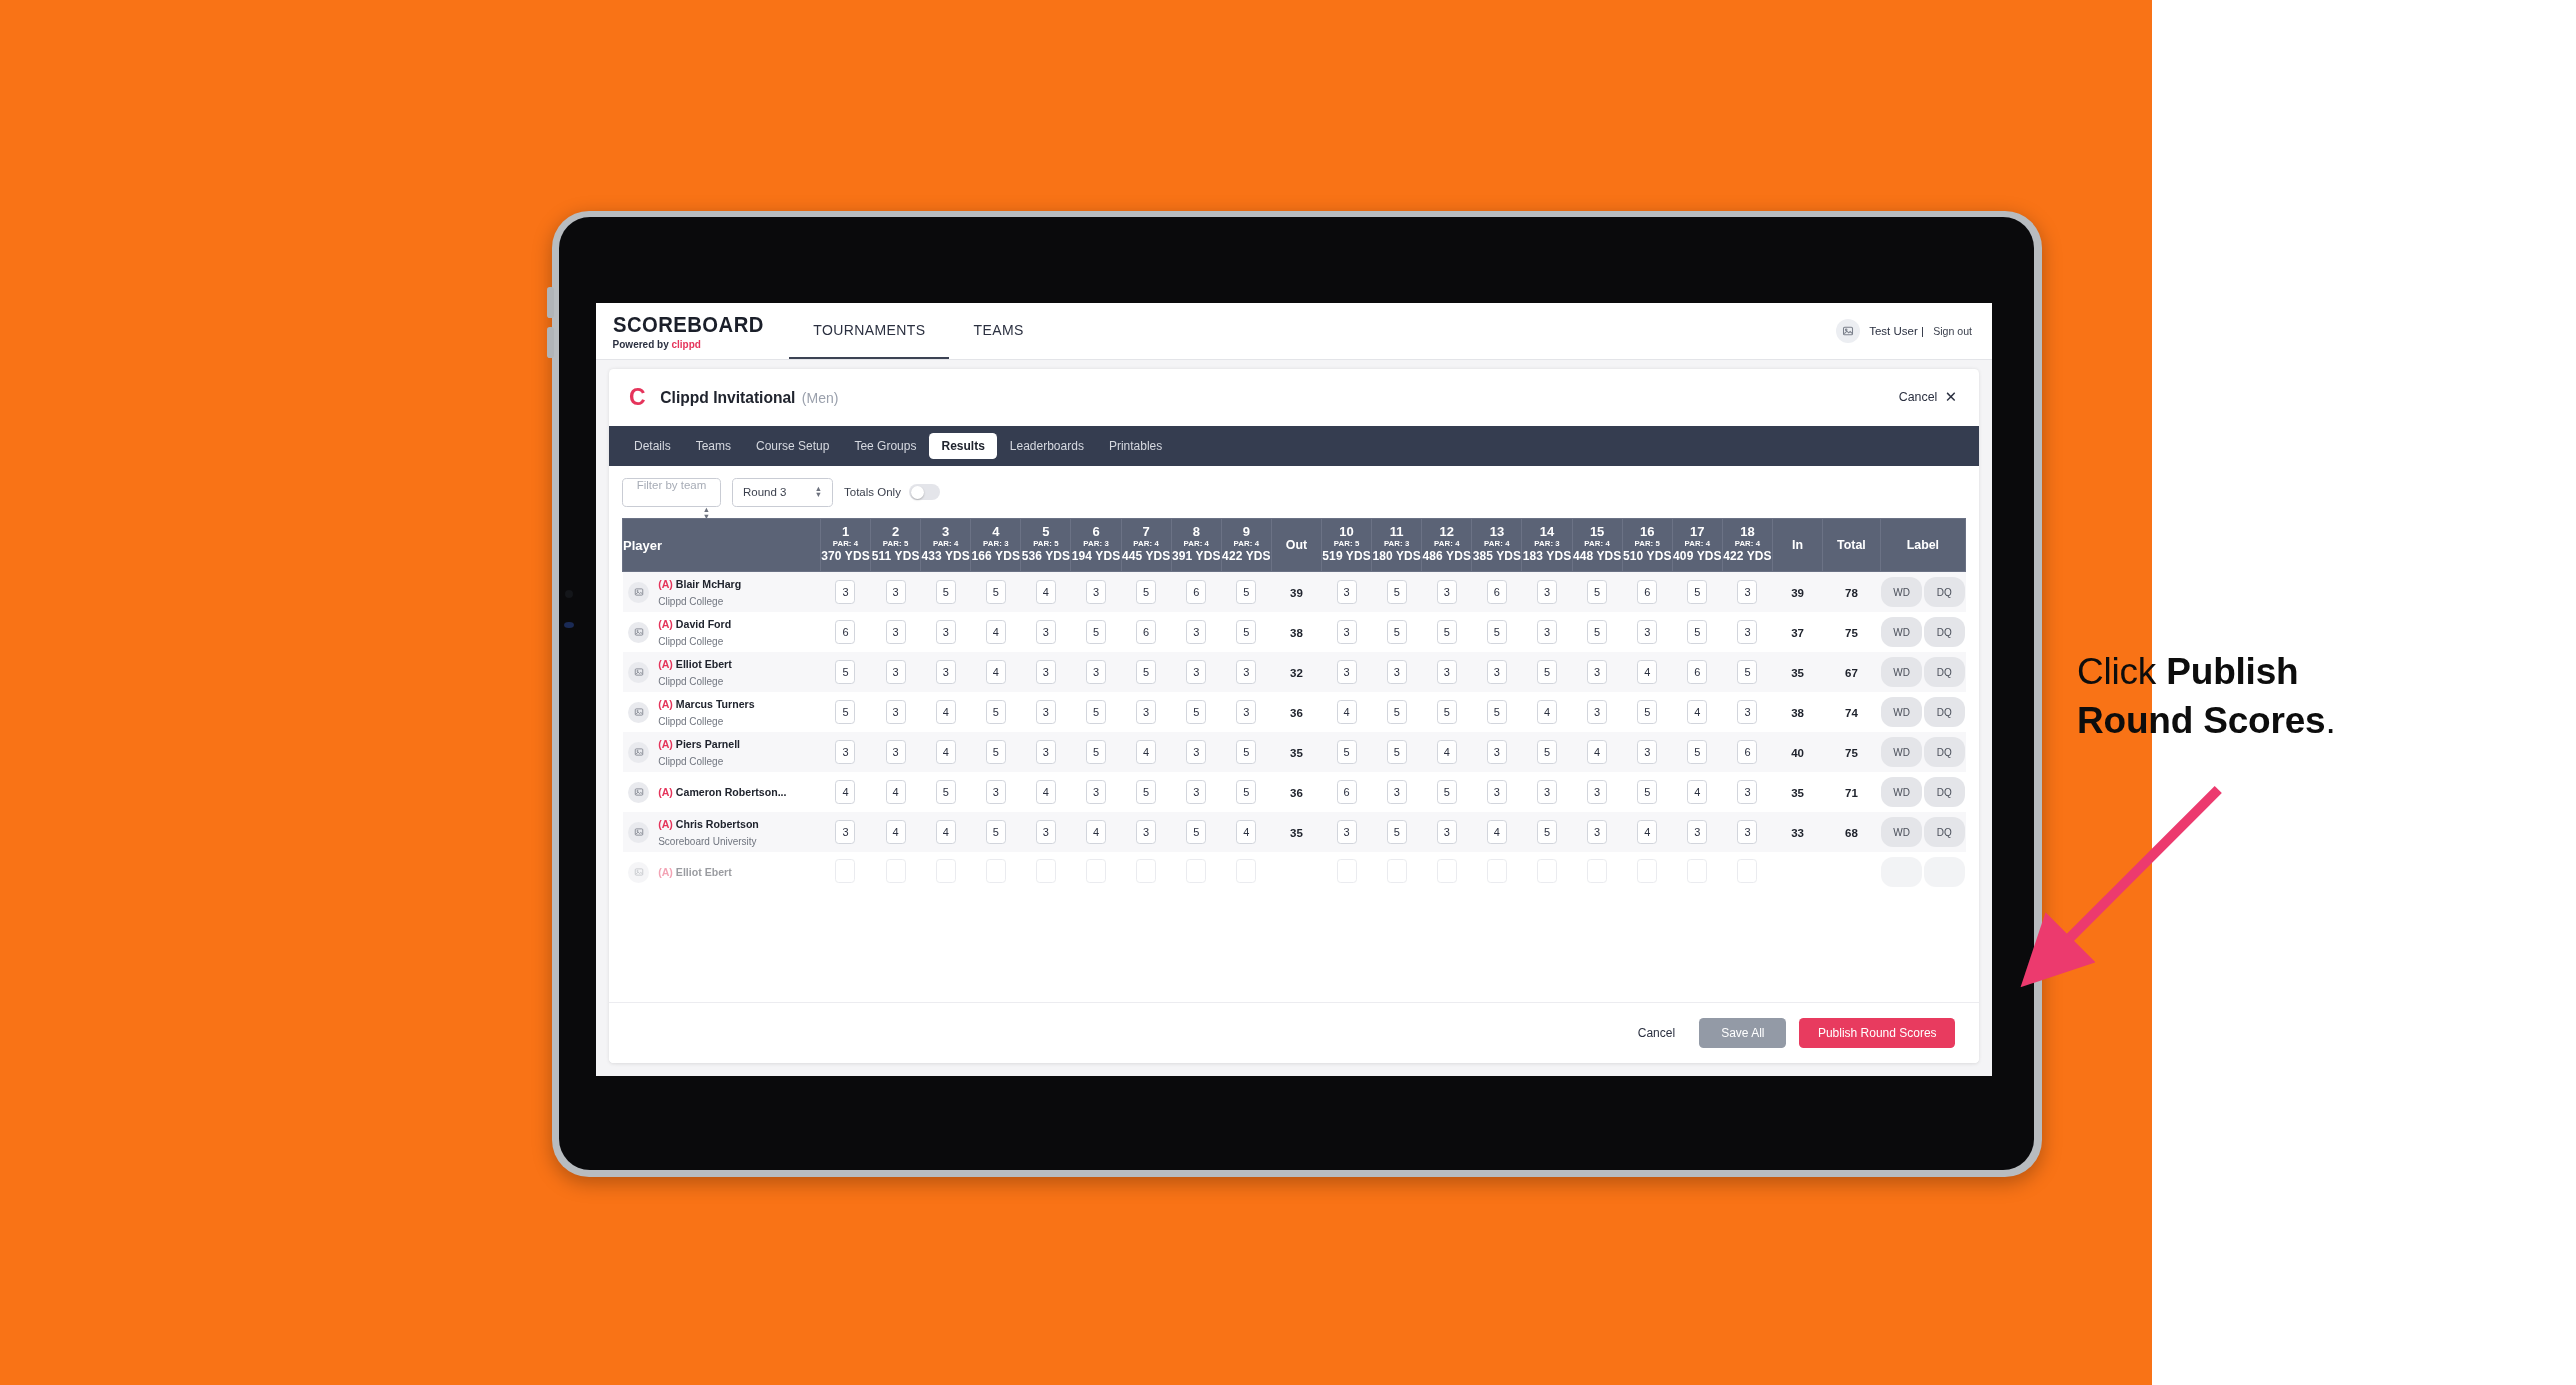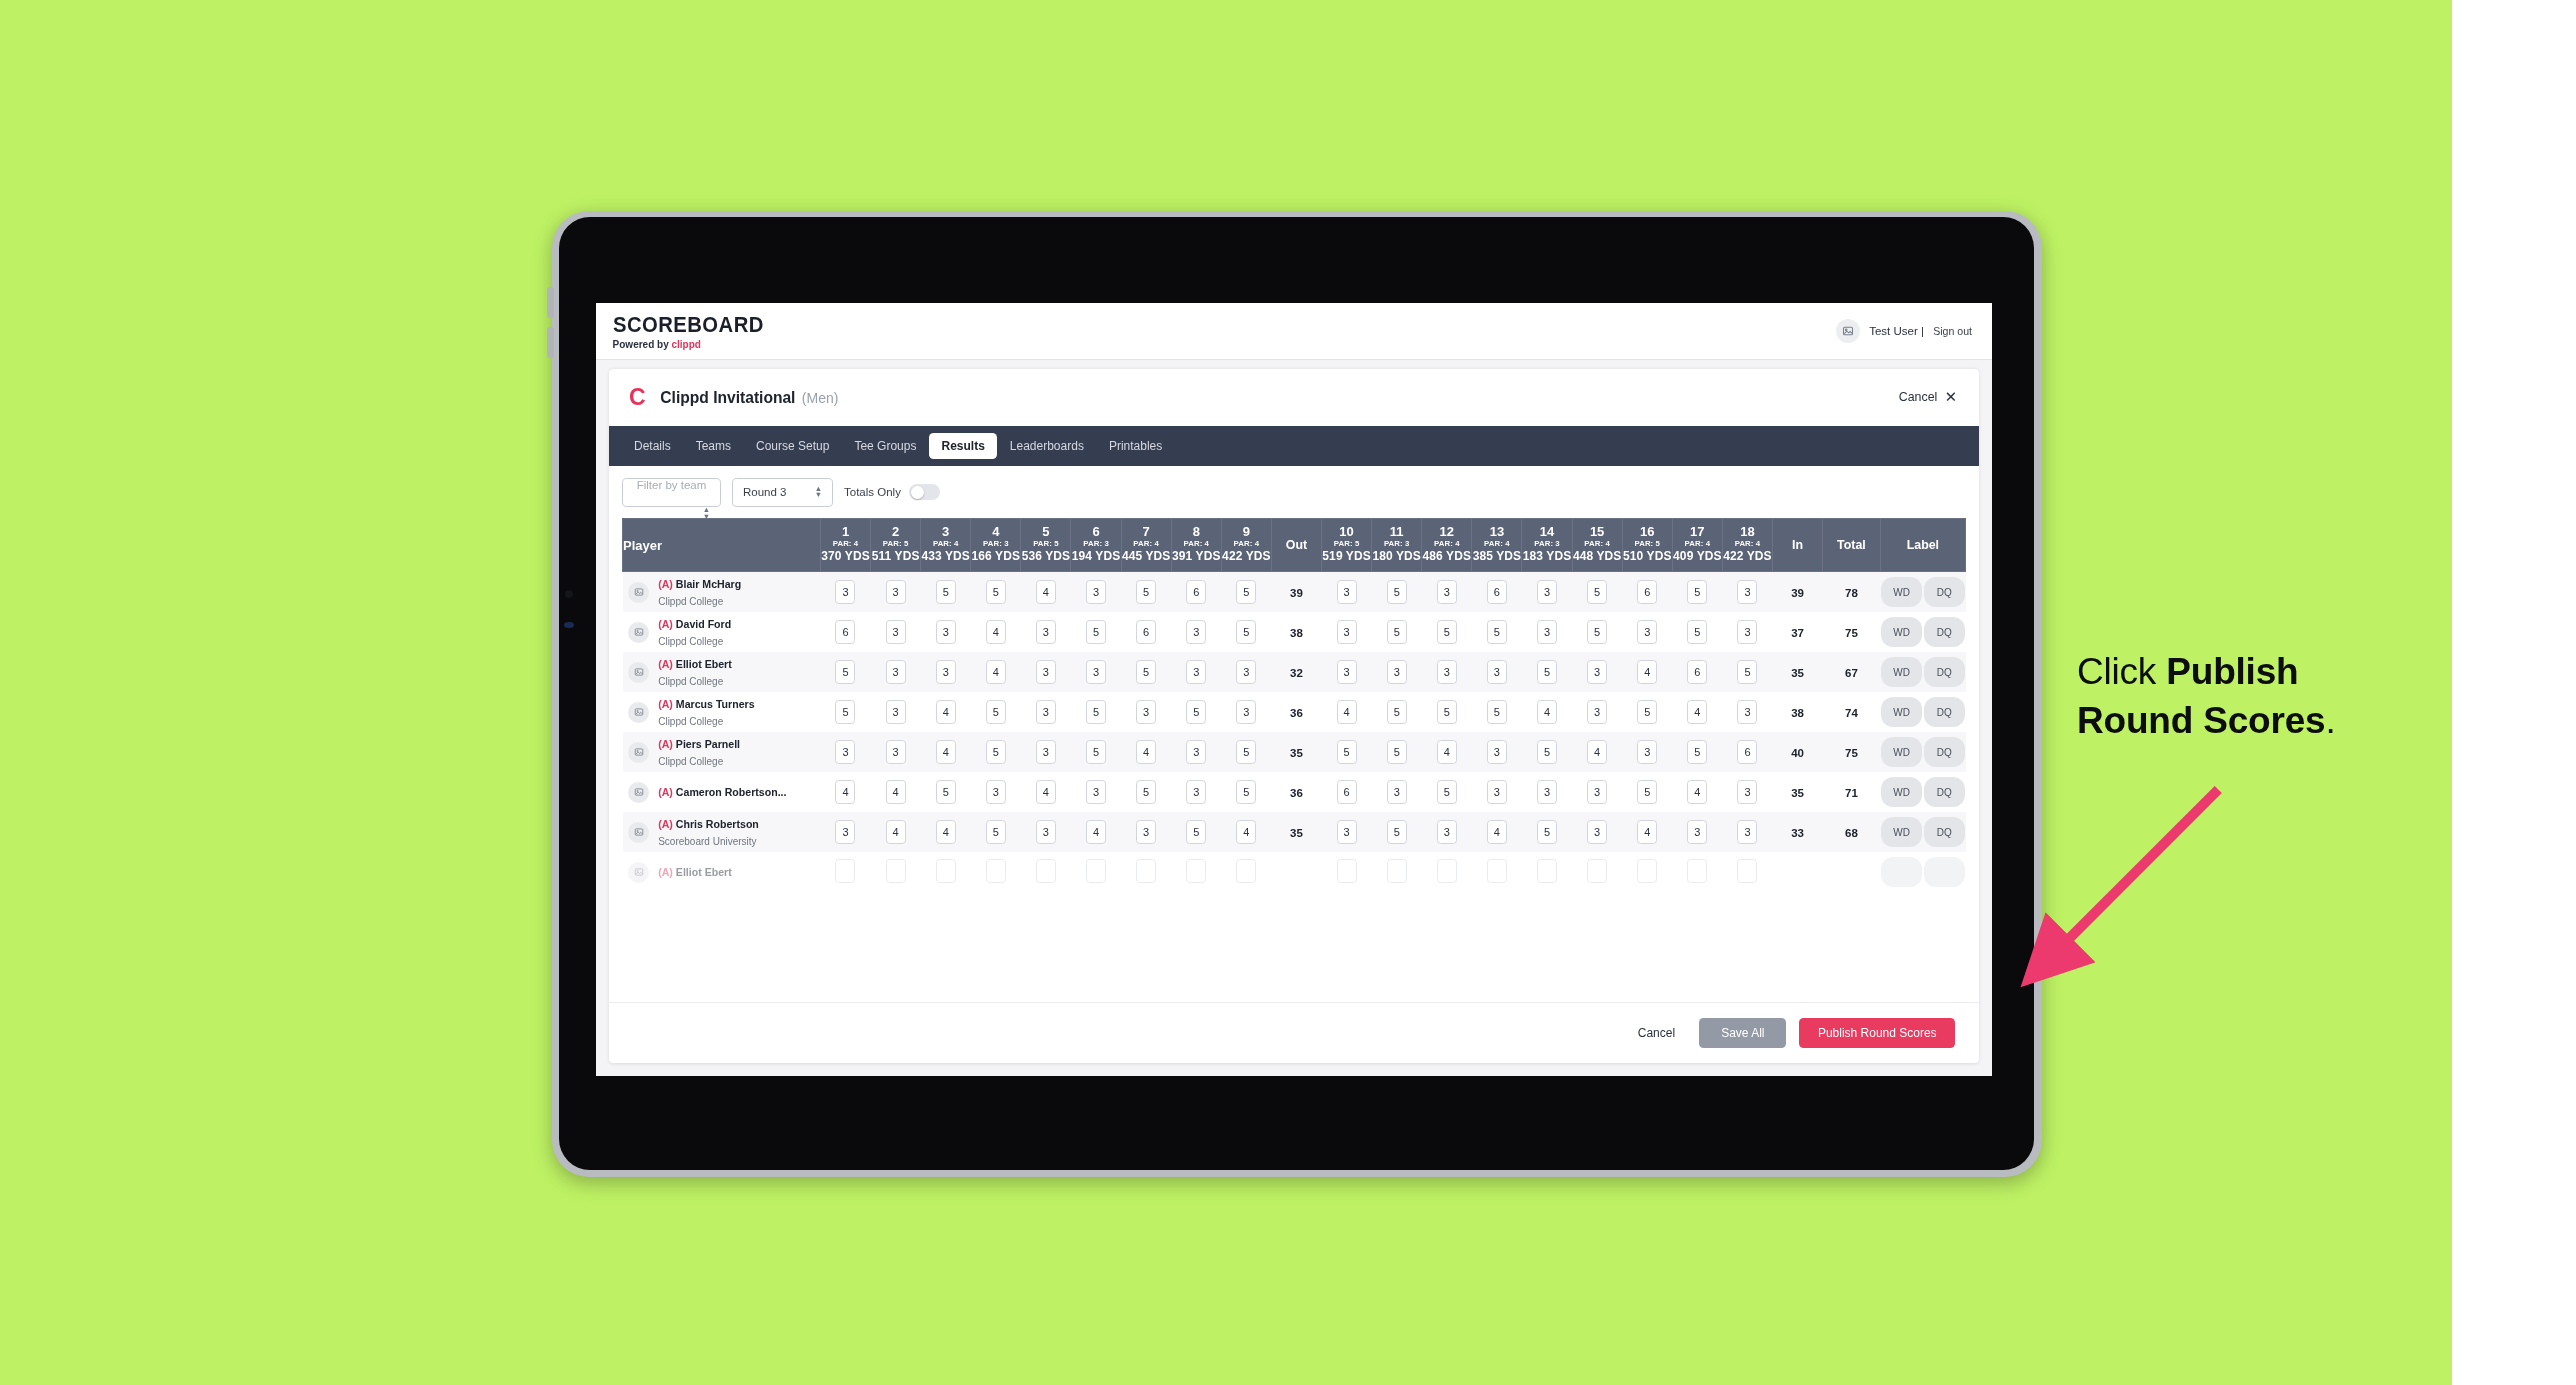--- a/index.html
+++ b/index.html
@@ -2,21 +2,21 @@
 <html style="font-size:14.7px"><head>
 <meta charset="utf-8">
 <style>
   * { box-sizing: border-box; margin: 0; padding: 0; }
   html, body {
     width: 2576px; height: 1386px;
     background: #ffffff;
     font-family: "Liberation Sans", sans-serif;
     overflow: hidden;
   }
-  #stage { position: relative; width: 2452px; height: 1386px; background:#bef264; }
+  #stage { position: relative; width: 2152px; height: 1386px; background:#f97316; }
 
   
   .device-outer{
     position:absolute; left:552px; top:211px; width:1490px; height:966px;
     background:#b8bcc0;
     border-radius:37px;
     box-shadow: 0 5.5px 20px rgba(0,0,0,.28);
   }
   .device-bezel{
     position:absolute; left:559px; top:217px; width:1475px; height:953px;
@@ -200,20 +200,24 @@
   <div class="device-btn btn-vol2"></div>
   <div class="cam-dot"></div>
   <div class="cam-dot2"></div>
 
   <div class="screen">
 
     <div class="topbar">
       <div class="brand">
         <div class="brand-title">SCOREBOARD</div>
         <div class="brand-sub"><span>Powered by </span><span class="kw">clippd</span></div>
+      </div>
+      <div class="topnav">
+        <div class="topnav-item active">TOURNAMENTS</div>
+        <div class="topnav-item">TEAMS</div>
       </div>
       <div class="topbar-right">
         <div class="avatar">
           <svg viewBox="0 0 16 16">
               <rect x="2" y="3" width="12" height="10" rx="1.5"></rect>
               <circle cx="5.6" cy="6.4" r="1"></circle>
               <path d="M3 11.5l3.5-3.3 2.4 2.2 2-1.7 2.6 2.4"></path>
             </svg>
         </div>
         <div class="user-name">Test User |</div>

